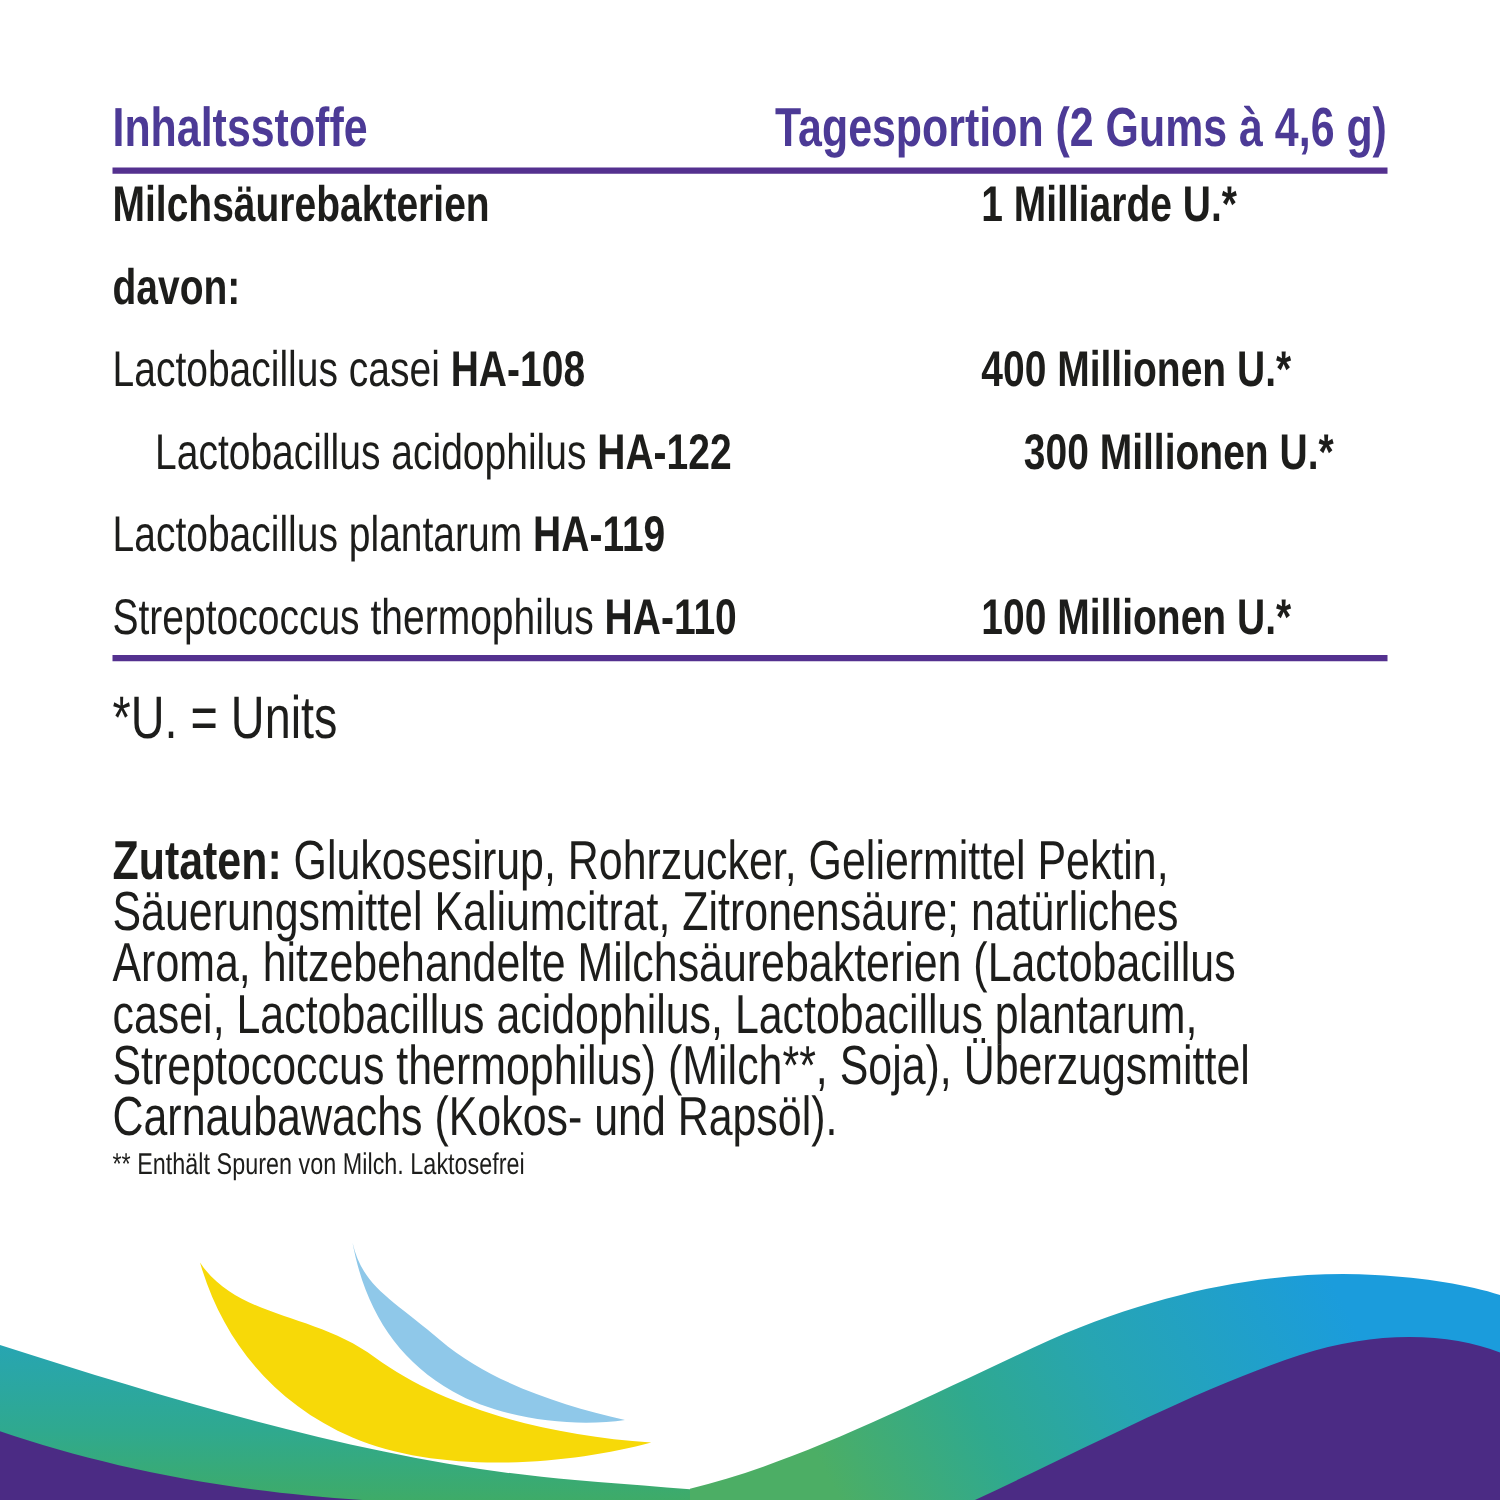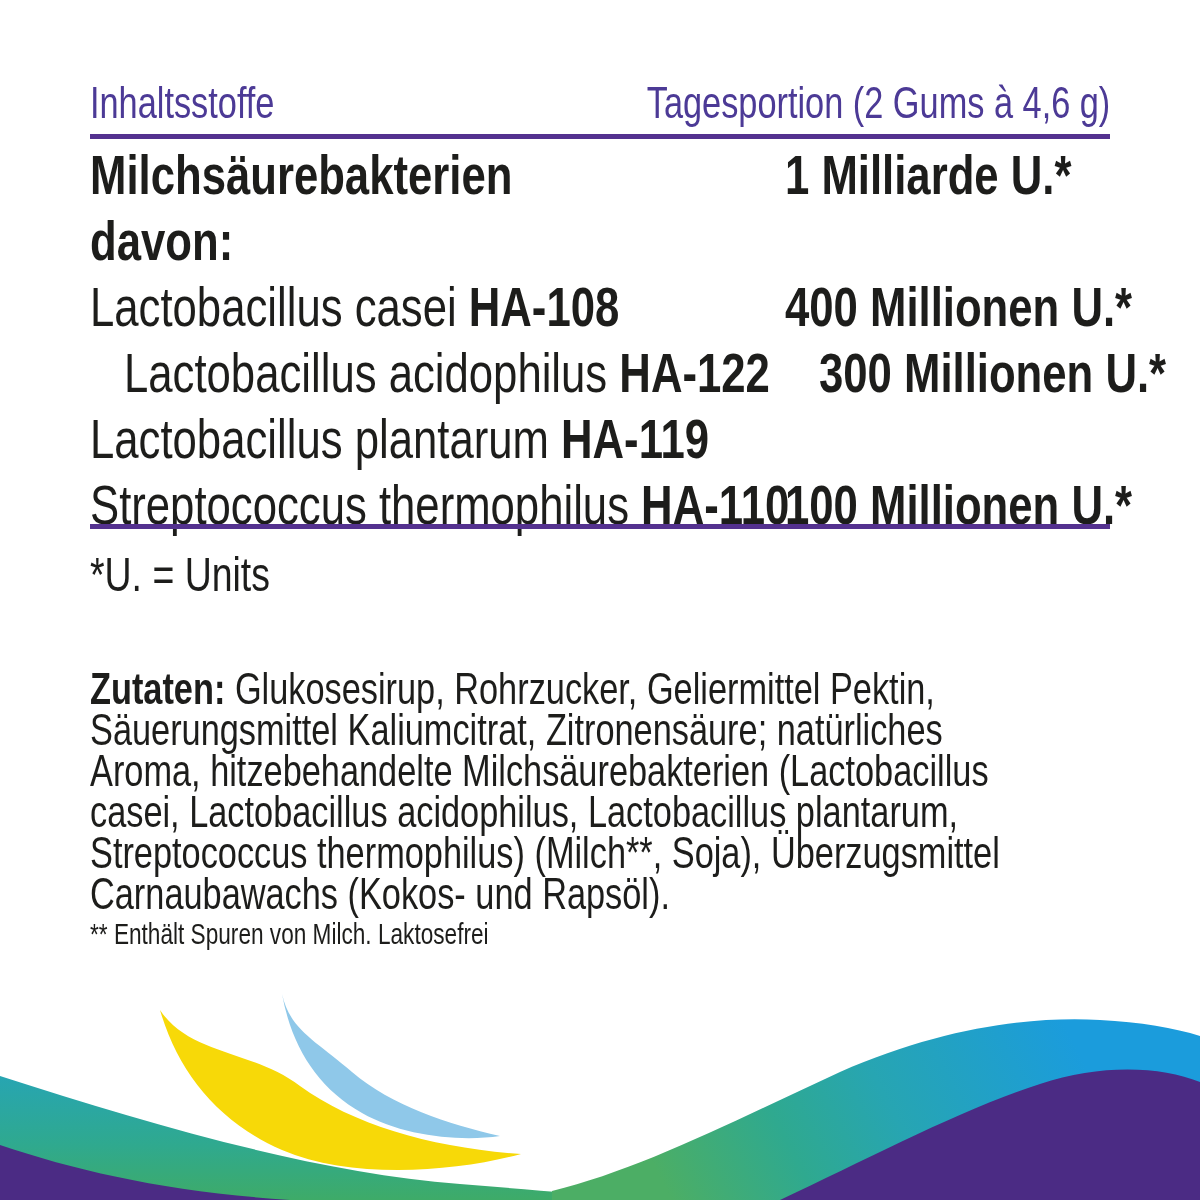--- a/index.html
+++ b/index.html
@@ -8,38 +8,38 @@
     background:#ffffff;
     font-family:"Liberation Sans","DejaVu Sans",sans-serif;
     color:#1d1d1b;
   }
   .content{position:absolute;left:90px;top:0;width:1020px;}
   
   .cond{display:inline-block;transform:scaleX(0.78);transform-origin:0 50%;white-space:nowrap;}
   .cond-r{display:inline-block;transform:scaleX(0.78);transform-origin:100% 50%;white-space:nowrap;}
   .purple{color:#4c3a96;}
   .bold{font-weight:bold;}
-  .hdr-row{position:absolute;top:78px;left:0;width:100%;height:48px;font-size:44px;font-weight:normal;}
+  .hdr-row{position:absolute;top:78px;left:0;width:100%;height:48px;font-size:44px;font-weight:bold;}
   .hdr-left{position:absolute;left:0;top:0;}
   .hdr-right{position:absolute;right:0;top:0;}
   .rule{position:absolute;left:0;width:100%;height:5px;background:#54318f;}
   .rule1{top:134px;}
   .rule2{top:524px;}
-  .t-row{position:absolute;left:0;width:100%;height:48px;font-size:56px;}
+  .t-row{position:absolute;left:0;width:100%;height:48px;font-size:40px;}
   .t-row .val{position:absolute;left:695px;top:0;font-weight:bold;}
   .row0{top:142px;}
   .row1{top:208px;}
   .row2{top:274px;}
   .row3{top:340px;margin-left:34px;}
   .row4{top:406px;}
   .row5{top:472px;}
   .units{position:absolute;top:547px;left:0;font-size:48px;}
   .zutaten{position:absolute;top:668px;left:0;font-size:44px;line-height:41px;}
   .zutaten .zline{height:41px;}
-  .trace{position:absolute;top:918px;left:0;font-size:29px;text-align:center;}
+  .trace{position:absolute;top:918px;left:0;font-size:24px;text-align:center;}
   .waves{position:absolute;left:0;bottom:0;width:1200px;height:230px;display:block;}
 </style>
 </head>
 <body>
 
 <div class="content">
 
   <div class="hdr-row purple">
     <span class="hdr-left"><span class="cond">Inhaltsstoffe</span></span>
     <span class="hdr-right"><span class="cond-r">Tagesportion (2 Gums à 4,6 g)</span></span>

